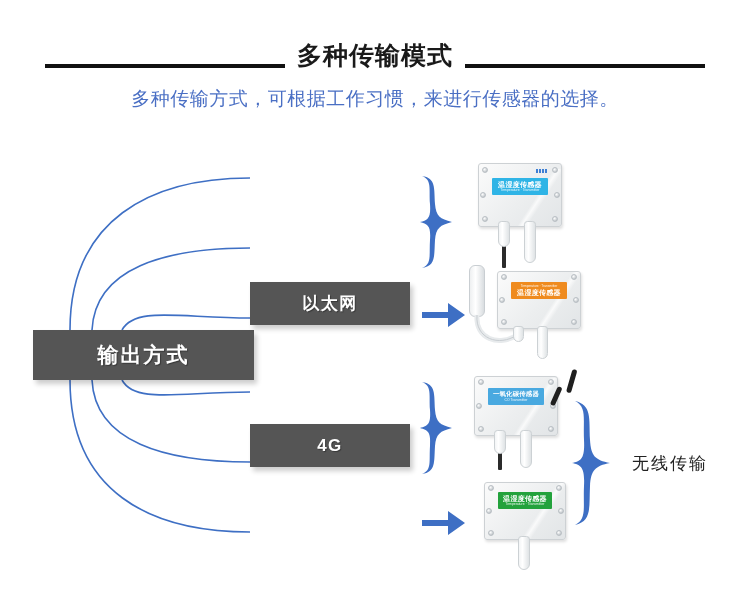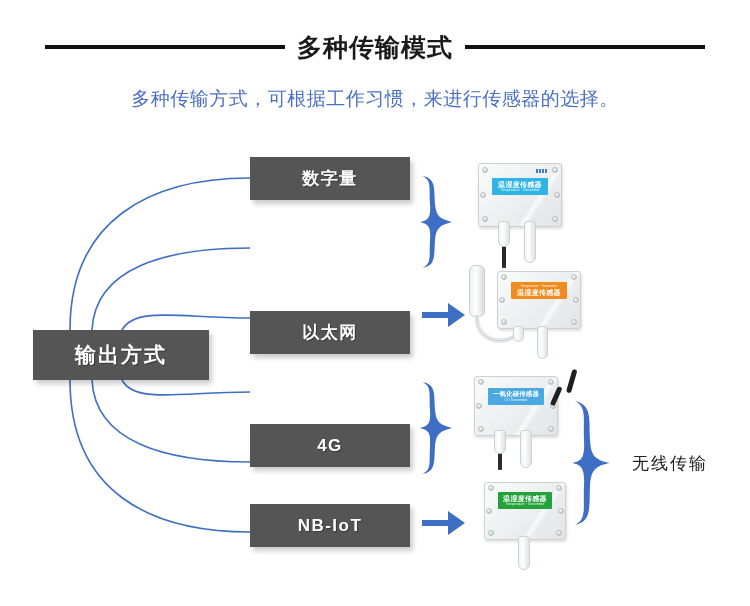--- a/index.html
+++ b/index.html
@@ -15,21 +15,21 @@
     font-family: "Liberation Sans", "DejaVu Sans", sans-serif;
   }
 
   
   .header {
     position: absolute;
     left: 0; top: 26px;
     width: 750px;
     height: 42px;
     display: flex;
-    align-items: center;
+    align-items: flex-end;
     justify-content: center;
     gap: 12px;
   }
   .rule {
     height: 4px;
     background: #111111;
     flex: 0 0 auto;
   }
   .rule-left  { width: 240px; }
   .rule-right { width: 240px; }
@@ -65,21 +65,21 @@
     width: 750px;
     height: 606px;
     pointer-events: none;
   }
 
   
   .node-root {
     position: absolute;
     left: 33px;
     top: 330px;
-    width: 176px;
+    width: 221px;
     height: 50px;
     background: #555555;
     box-shadow: 3px 4px 5px rgba(0,0,0,0.20);
     display: flex;
     align-items: center;
     justify-content: center;
     color: #ffffff;
     font-size: 21px;
     font-weight: 700;
     letter-spacing: 2px;
@@ -227,31 +227,25 @@
 
     <path d="M 122 380 C 135 404 180 392 250 392" fill="none" stroke="#3e6fc4" stroke-width="1.6"></path>
     <path d="M 92 380 C 95 442 165 462 250 462" fill="none" stroke="#3e6fc4" stroke-width="1.6"></path>
     <path d="M 70 380 C 70 492 150 532 250 532" fill="none" stroke="#3e6fc4" stroke-width="1.6"></path>
   </svg>
 
   <div class="node-root">
     <span>输出方式</span>
   </div>
 
-  <div class="node-mode" style="top:157px">
-    <span>数字量</span>
-  </div>
-  <div class="node-mode" style="top:311px">
+  <div class="node-mode" style="top:282px">
     <span>以太网</span>
   </div>
   <div class="node-mode" style="top:424px">
     <span>4G</span>
-  </div>
-  <div class="node-mode" style="top:504px">
-    <span>NB-IoT</span>
   </div>
 
   <svg class="brace-icon" style="left:418px; top:172px;" width="40" height="100" viewBox="0 0 40 100">
     <path d="M 4 4 C 18 6 16 16 17 32 C 18 44 22 47 34 50 C 22 53 18 56 17 68 C 16 84 18 94 4 96
              C 14 92 11 84 12 68 C 13 54 10 52 2 50 C 10 48 13 46 12 32 C 11 16 14 8 4 4 Z" fill="#3e6fc4"></path>
   </svg>
 
   <svg class="arrow-icon" style="left:420px; top:300px;" viewBox="0 0 48 30">
     <path d="M 2 12 L 28 12 L 28 3 L 45 15 L 28 27 L 28 18 L 2 18 Z" fill="#3e6fc4"></path>
   </svg>

